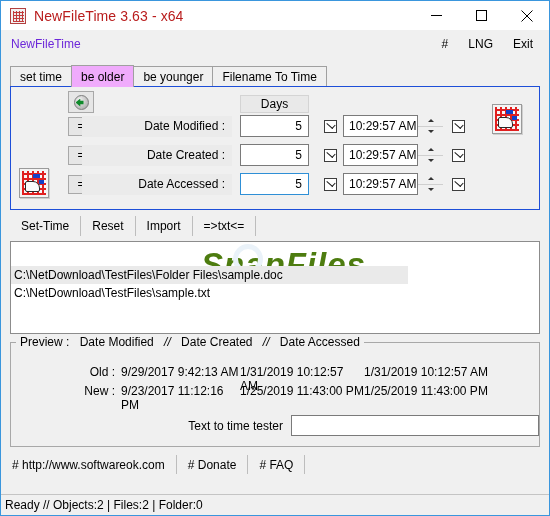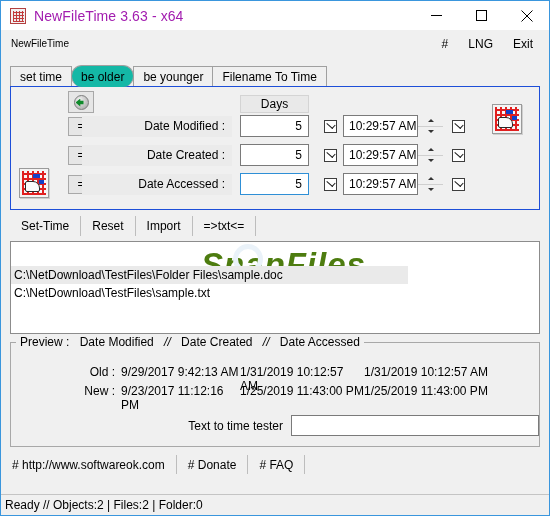--- a/index.html
+++ b/index.html
@@ -43,21 +43,21 @@
     content: "";
     position: absolute; left: 2px; top: 2px;
     width: 11px; height: 11px;
     background:
       repeating-linear-gradient(0deg, #c23b3b 0 1px, transparent 1px 3px),
       repeating-linear-gradient(90deg, #c23b3b 0 1px, transparent 1px 3px),
       #ececec;
   }
   .title-text {
     font-size: 14px;
-    color: #a21caf;
+    color: #b91c1c;
     letter-spacing: 0.1px;
   }
   .win-buttons {
     margin-left: auto;
     display: flex;
     height: 29px;
   }
   .win-btn {
     width: 45px; height: 29px;
     display: flex; align-items: center; justify-content: center;
@@ -66,21 +66,21 @@
   .win-btn svg { display: block; }
   
   .menubar {
     height: 27px;
     background: #f0f0f0;
     display: flex;
     align-items: center;
     padding: 0 8px 0 10px;
     flex: none;
   }
-  .menu-left { font-size: 10px; color: #000000; }
+  .menu-left { font-size: 12px; color: #6d28d9; }
   .menu-right { margin-left: auto; display: flex; gap: 20px; padding-right: 8px; }
   .menu-item { font-size: 12px; color: #000; }
   
   .tabstrip {
     position: relative;
     height: 21px;
     margin: 8px 0 0 9px;
     display: flex;
     align-items: flex-end;
     flex: none;
@@ -90,26 +90,25 @@
     height: 20px;
     padding: 0 9px;
     background: #f0f0f0;
     border: 1px solid #a0a0a0;
     border-bottom: none;
     display: flex; align-items: center;
     font-size: 12px;
     margin-right: -1px;
   }
   .tab.active {
-    background: #14b8a6;
+    background: #f0abfc;
     height: 22px;
     margin-bottom: -1px;
     z-index: 4;
     position: relative;
-    border-radius: 11px;
   }
   
   .tabpage {
     margin: 0 9px 0 9px;
     border: 1px solid #1d4ed8;
     background: #f0f0f0;
     height: 124px;
     position: relative;
     flex: none;
     padding-left: 8px;

